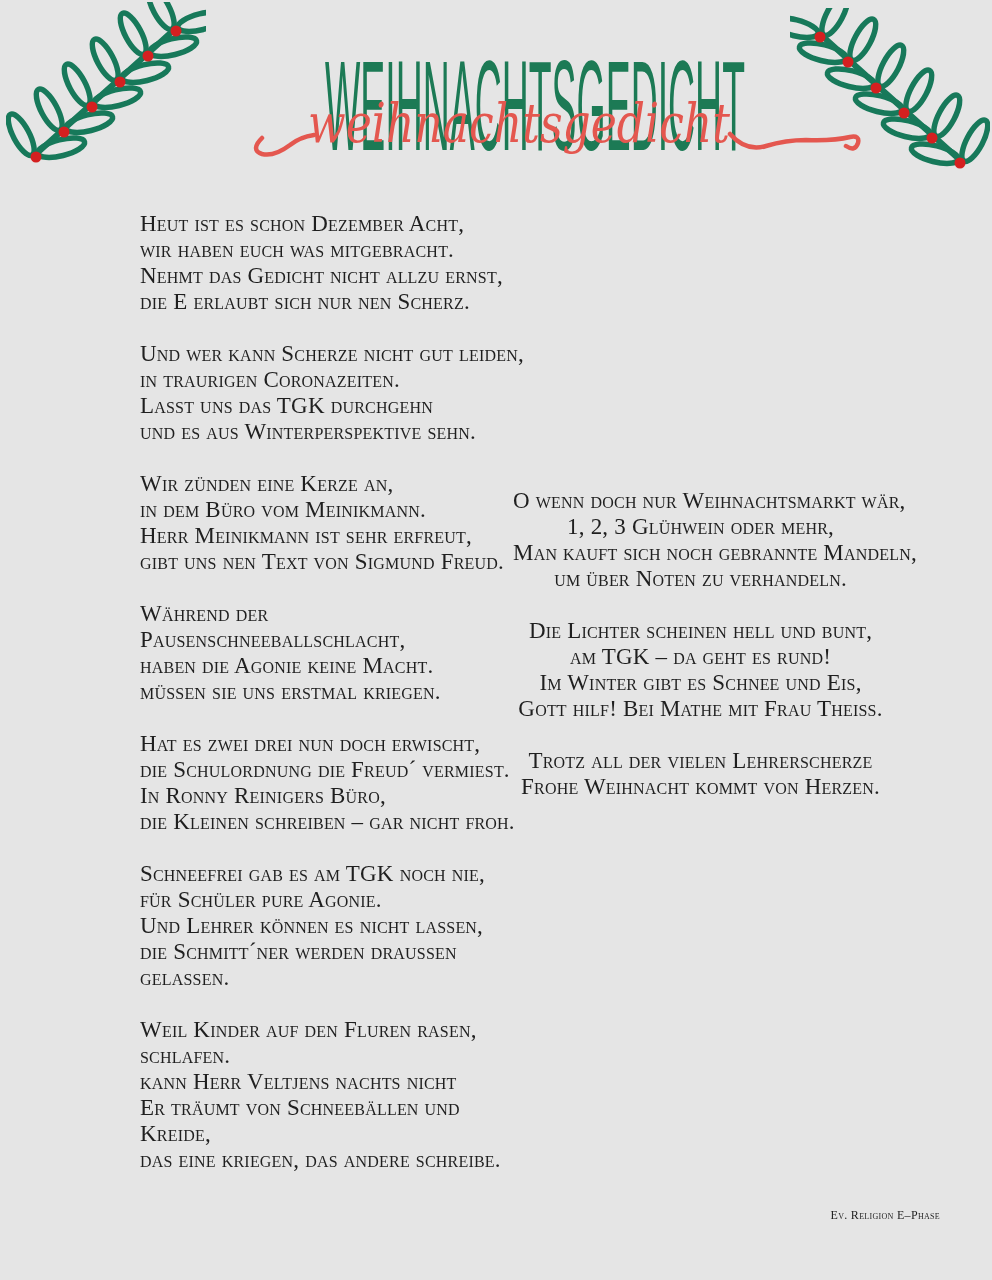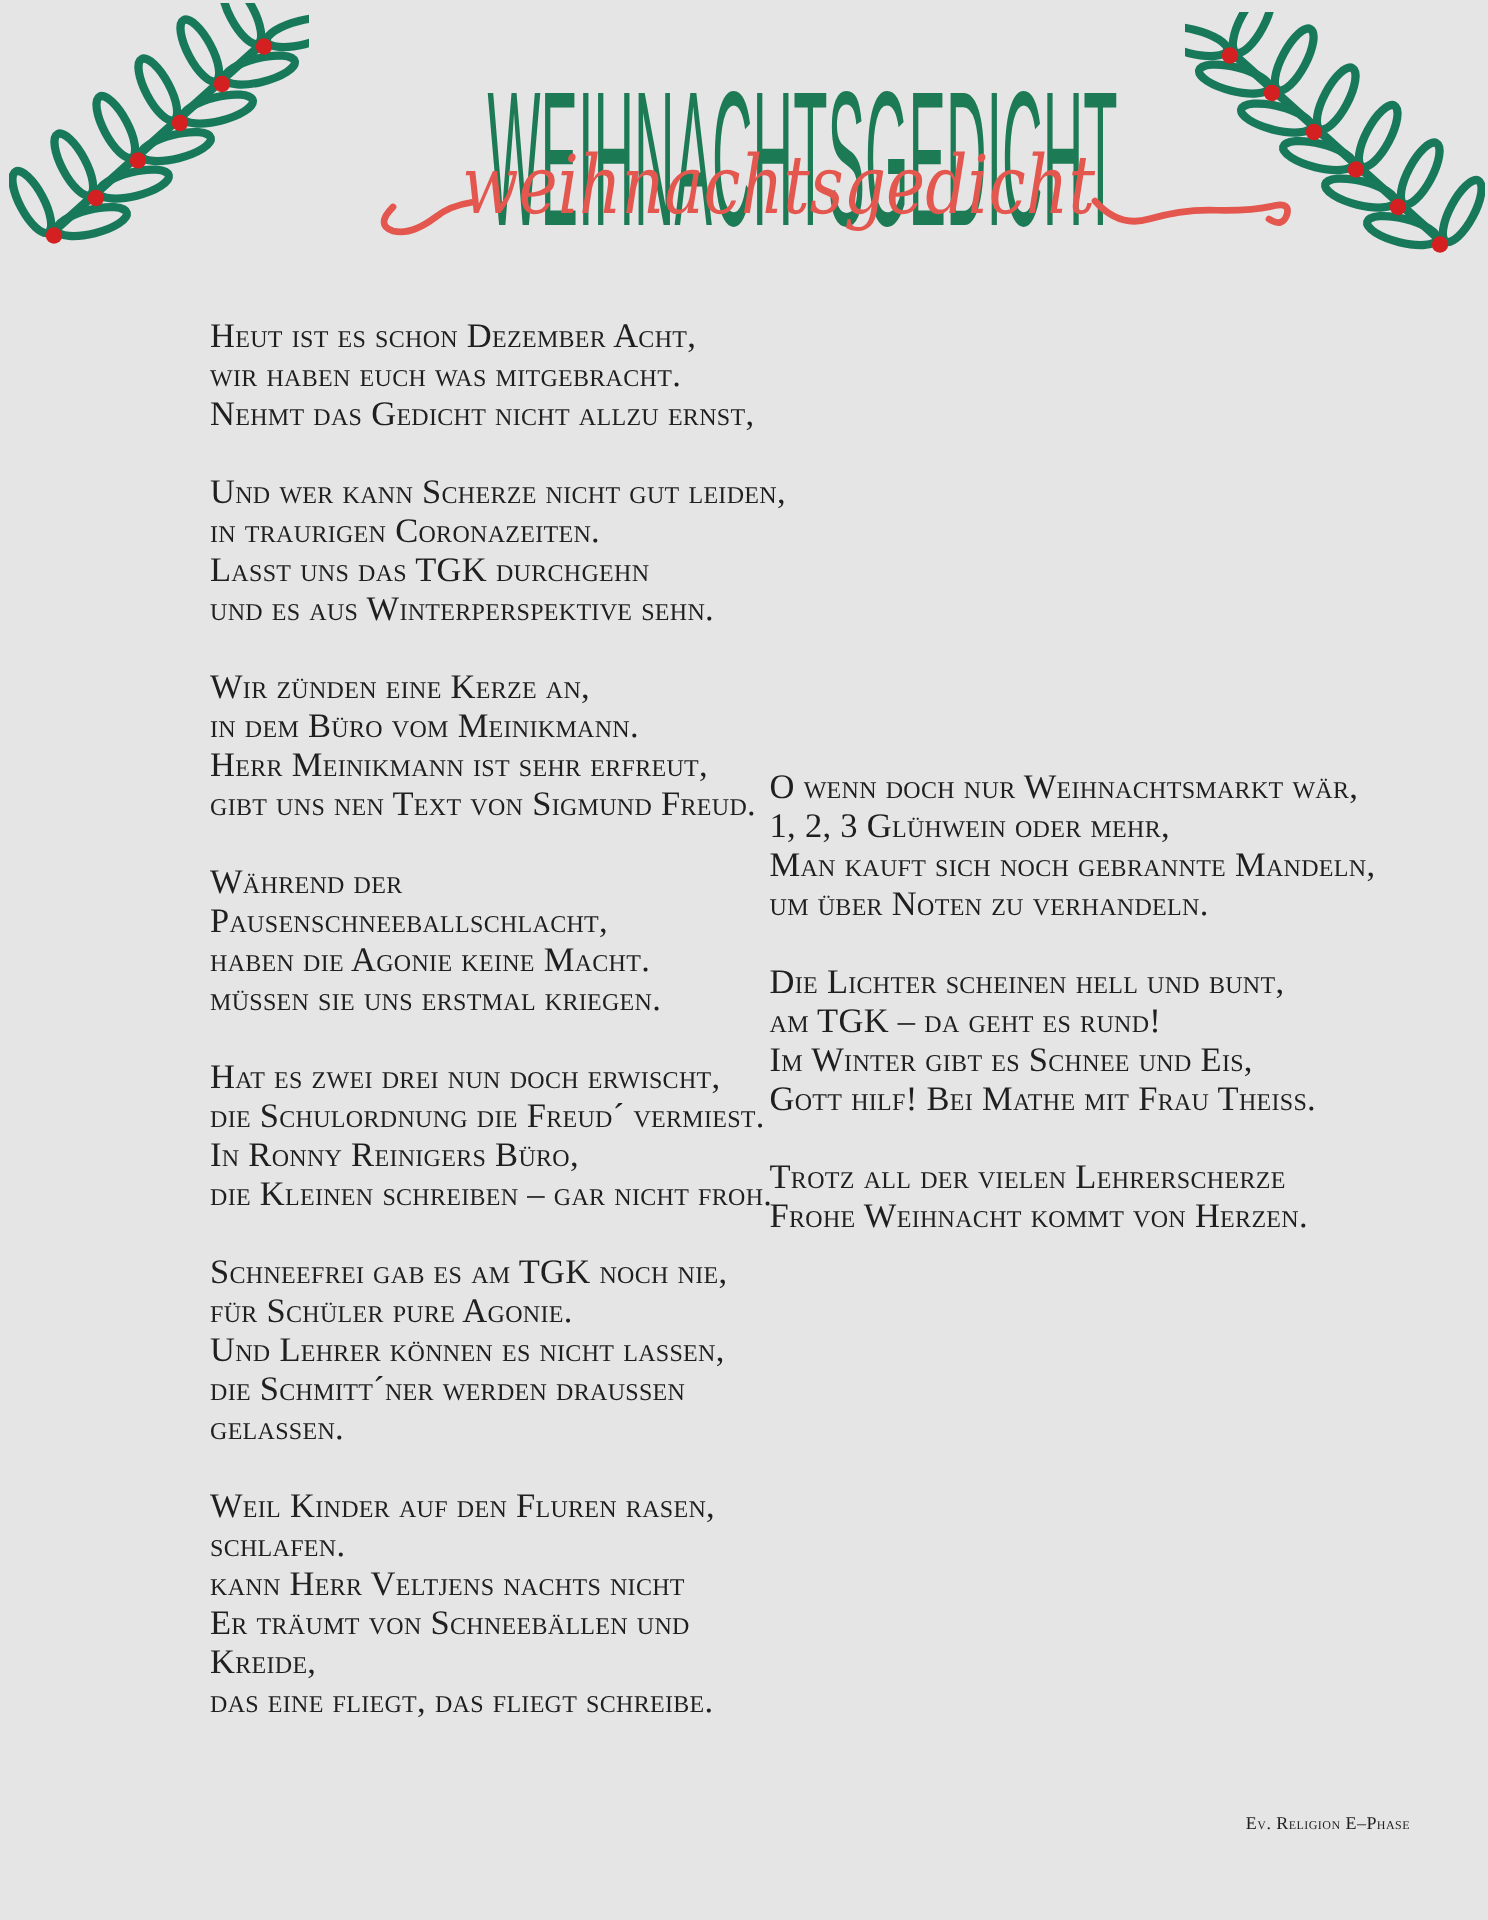--- a/index.html
+++ b/index.html
@@ -18,21 +18,21 @@
   
   .title-svg{position:absolute;left:0;top:0;}
   .title-green{font-family:"Liberation Sans",sans-serif;font-size:128px;fill:#1c7a55;}
   .title-script{font-family:"DejaVu Serif",serif;font-style:italic;font-size:54px;fill:#e4574f;}
   .swash{fill:none;stroke:#e4574f;stroke-width:4.5;stroke-linecap:round;}
 
   
   .col{position:absolute;font-variant:small-caps;font-size:23px;line-height:26px;
        color:#1f1f1f;letter-spacing:0.2px;}
   .left-col{left:140px;top:211px;width:355px;}
-  .right-col{left:513px;top:512px;width:375px;}
+  .right-col{left:513px;top:488px;width:375px;text-align:center;}
   .stanza{margin:0 0 26px 0;}
   .line{white-space:nowrap;}
 
   
   .footer{position:absolute;top:1208px;right:52px;font-variant:small-caps;
           font-size:12px;color:#1f1f1f;letter-spacing:0.3px;}
 </style>
 </head>
 <body>
 
@@ -79,20 +79,21 @@
     <path class="swash" d="M262,138 q-12,12 0,16 q12,3 28,-9 q10,-8 24,-10"></path>
     <text class="title-script" x="308" y="142" textLength="422" lengthAdjust="spacingAndGlyphs">weihnachtsgedicht</text>
     <path class="swash" d="M730,134 q16,18 36,12 q20,-6 40,-6 q28,1 44,-3 q10,-2 8,6 q-3,9 -12,3"></path>
   </svg>
 
   <div class="col left-col">
       <div class="stanza">
         <div class="line">Heut ist es schon Dezember Acht,</div>
         <div class="line">wir haben euch was mitgebracht.</div>
         <div class="line">Nehmt das Gedicht nicht allzu ernst,</div>
+        <div class="line">die E erlaubt sich nur nen Scherz.</div>
       </div>
       <div class="stanza">
         <div class="line">Und wer kann Scherze nicht gut leiden,</div>
         <div class="line">in traurigen Coronazeiten.</div>
         <div class="line">Lasst uns das TGK durchgehn</div>
         <div class="line">und es aus Winterperspektive sehn.</div>
       </div>
       <div class="stanza">
         <div class="line">Wir zünden eine Kerze an,</div>
         <div class="line">in dem Büro vom Meinikmann.</div>
@@ -117,21 +118,21 @@
         <div class="line">Und Lehrer können es nicht lassen,</div>
         <div class="line">die Schmitt´ner werden draussen</div>
         <div class="line">gelassen.</div>
       </div>
       <div class="stanza">
         <div class="line">Weil Kinder auf den Fluren rasen,</div>
         <div class="line">schlafen.</div>
         <div class="line">kann Herr Veltjens nachts nicht</div>
         <div class="line">Er träumt von Schneebällen und</div>
         <div class="line">Kreide,</div>
-        <div class="line">das eine fliegt, das fliegt schreibe.</div>
+        <div class="line">das eine kriegen, das andere schreibe.</div>
       </div>
     </div>
   <div class="col right-col">
       <div class="stanza">
         <div class="line">O wenn doch nur Weihnachtsmarkt wär,</div>
         <div class="line">1, 2, 3 Glühwein oder mehr,</div>
         <div class="line">Man kauft sich noch gebrannte Mandeln,</div>
         <div class="line">um über Noten zu verhandeln.</div>
       </div>
       <div class="stanza">

